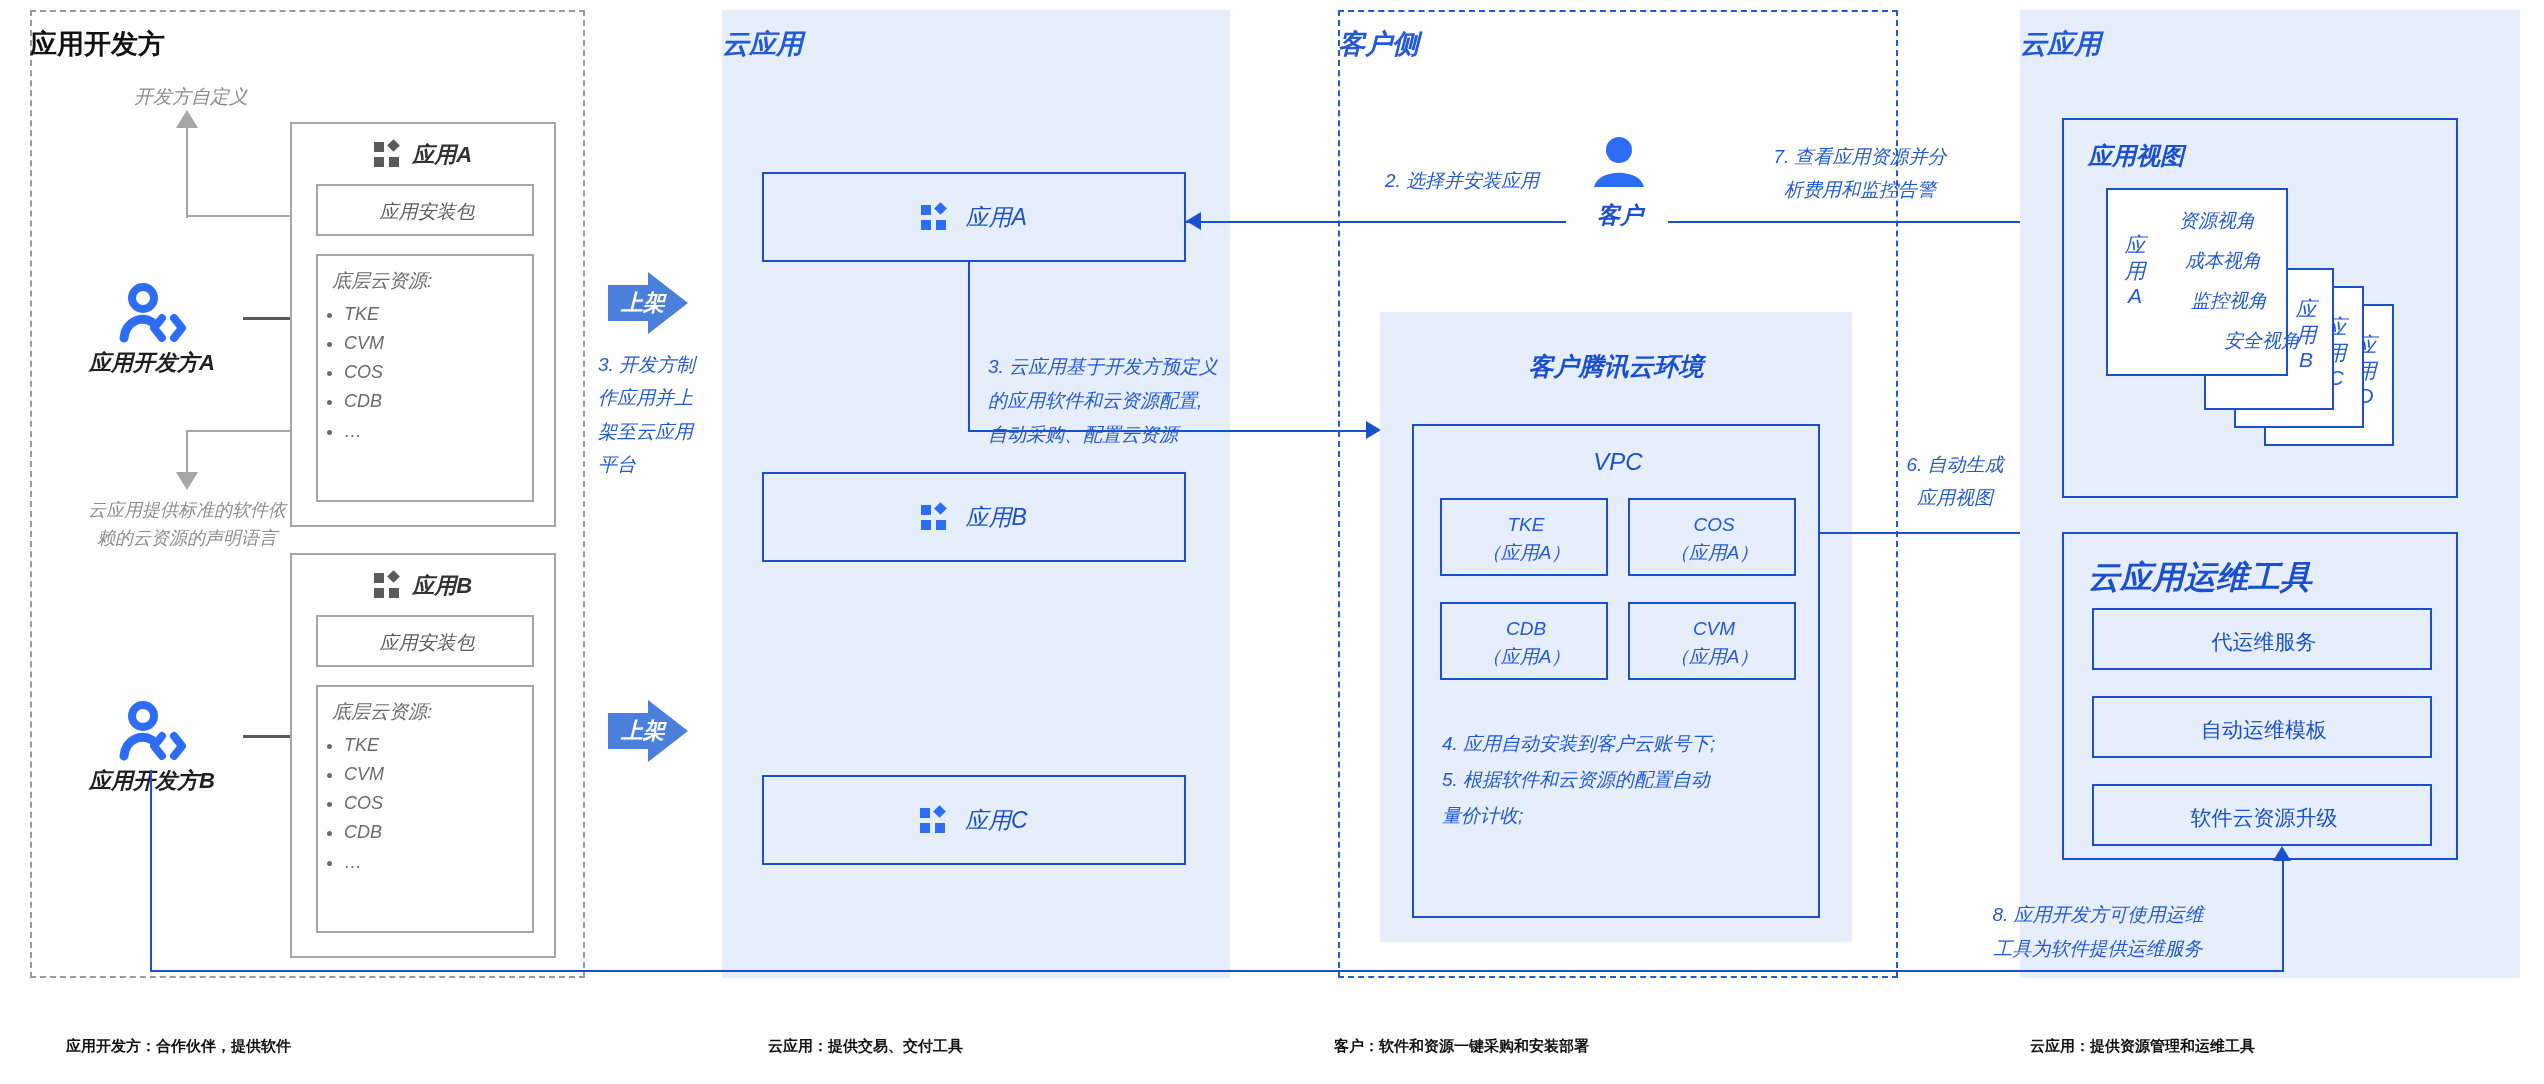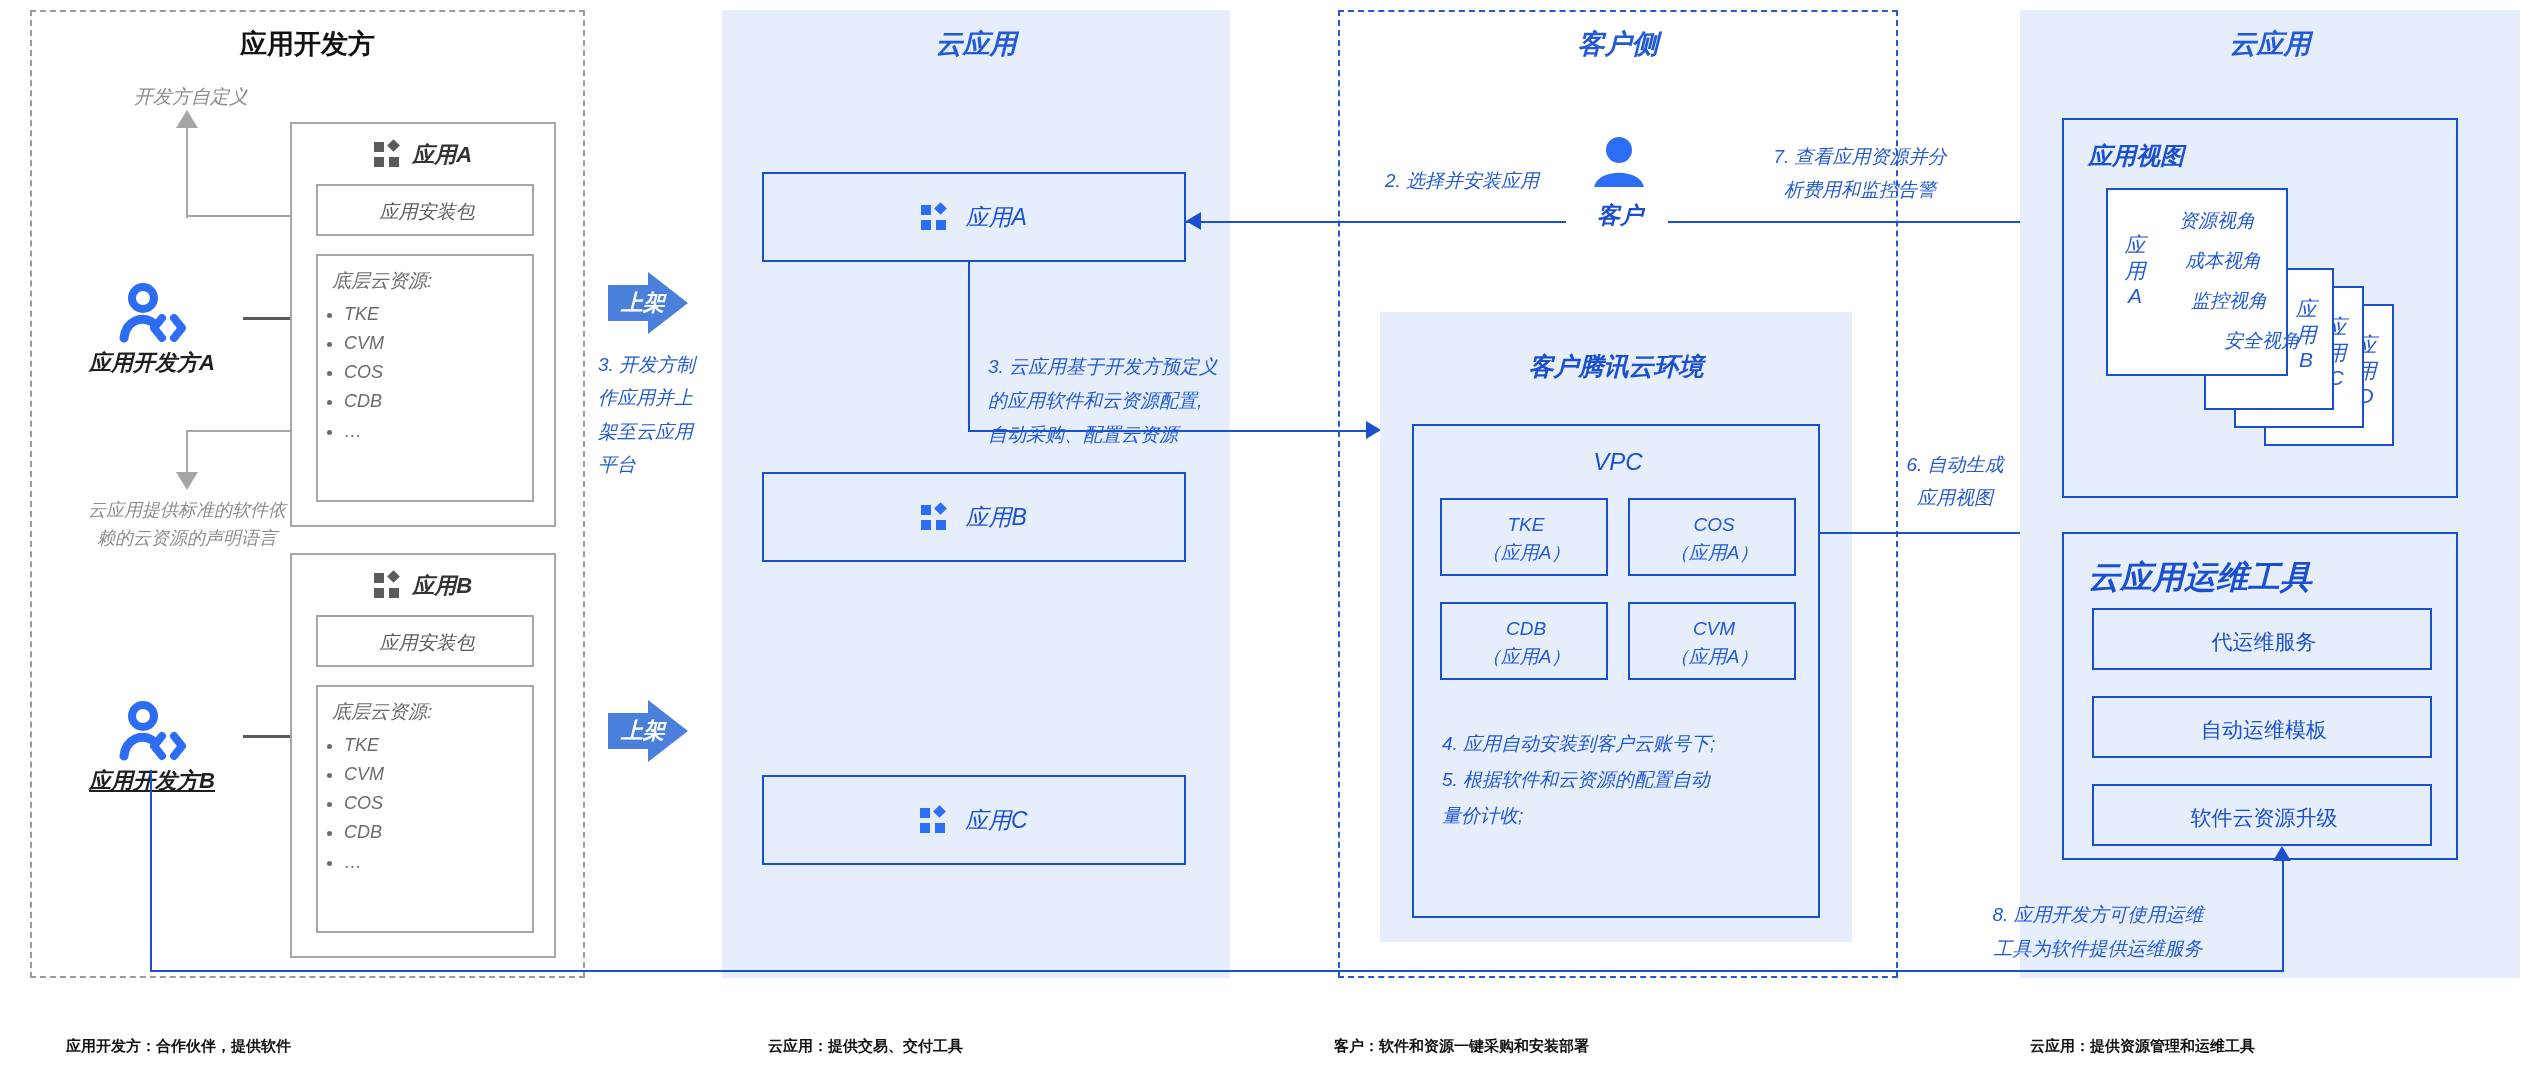--- a/index.html
+++ b/index.html
@@ -23,21 +23,21 @@
 
   
   .panel-dashed-grey{border:2px dashed #9a9a9a;background:transparent;}
   .panel-dashed-blue{border:2px dashed #2159d6;background:transparent;}
   .panel-fill{background:#e6edfb;}
   .box-grey{border:2px solid #a6a6a6;background:#ffffff;}
   .box-blue{border:2px solid #1a4fd0;background:transparent;}
   .box-blue-white{border:2px solid #1a4fd0;background:#ffffff;}
 
   
-  .col-title{font-size:27px;font-weight:bold;font-style:italic;text-align:center;}
+  .col-title{font-size:27px;font-weight:bold;font-style:italic;text-align:left;}
   .col-title.k{color:#111;font-style:normal;}
 
   
   .ln{position:absolute;background:#1a4fd0;}
   .ln-grey{position:absolute;background:#a6a6a6;}
   .ah{position:absolute;width:0;height:0;}
 
   
   .blockarrow{position:absolute;}
   .blockarrow .bar{position:absolute;left:0;top:13px;width:48px;height:36px;background:#4a7fdb;}
@@ -119,21 +119,21 @@
   </div>
 
   <div class="abs" style="left:116px;top:700px;width:72px;height:62px;">
     <svg width="72" height="62" viewBox="0 0 72 62">
       <circle cx="27" cy="16" r="11" fill="none" stroke="#2d6df6" stroke-width="8"></circle>
       <path d="M8 56 C10 38 26 34 36 40" fill="none" stroke="#2d6df6" stroke-width="9" stroke-linecap="round"></path>
       <path d="M46 36 L38 46 L46 56" fill="none" stroke="#2d6df6" stroke-width="8" stroke-linecap="round" stroke-linejoin="round"></path>
       <path d="M58 36 L66 46 L58 56" fill="none" stroke="#2d6df6" stroke-width="8" stroke-linecap="round" stroke-linejoin="round"></path>
     </svg>
   </div>
-  <div class="t bold" style="left:66px;top:766px;width:172px;font-size:22px;font-style:italic;text-align:center;text-decoration:underline;">应用开发方B</div>
+  <div class="t bold" style="left:66px;top:766px;width:172px;font-size:22px;font-style:italic;text-align:center;">应用开发方B</div>
   <div class="ln-grey" style="left:243px;top:735px;width:62px;height:3px;background:#595959;"></div>
   <div class="ah" style="left:303px;top:728px;border-top:9px solid transparent;border-bottom:9px solid transparent;border-left:15px solid #595959;"></div>
 
   <div class="abs box-grey" style="left:290px;top:553px;width:266px;height:405px;">
     <div style="position:absolute;left:0;top:16px;width:100%;text-align:center;">
       <span class="appicon">
         <i class="s" style="left:0;top:0;background:#5a5a5a;"></i>
         <i class="d" style="left:15px;top:-1px;background:#5a5a5a;"></i>
         <i class="s" style="left:0;top:15px;background:#5a5a5a;"></i>
         <i class="s" style="left:15px;top:15px;background:#5a5a5a;"></i>

